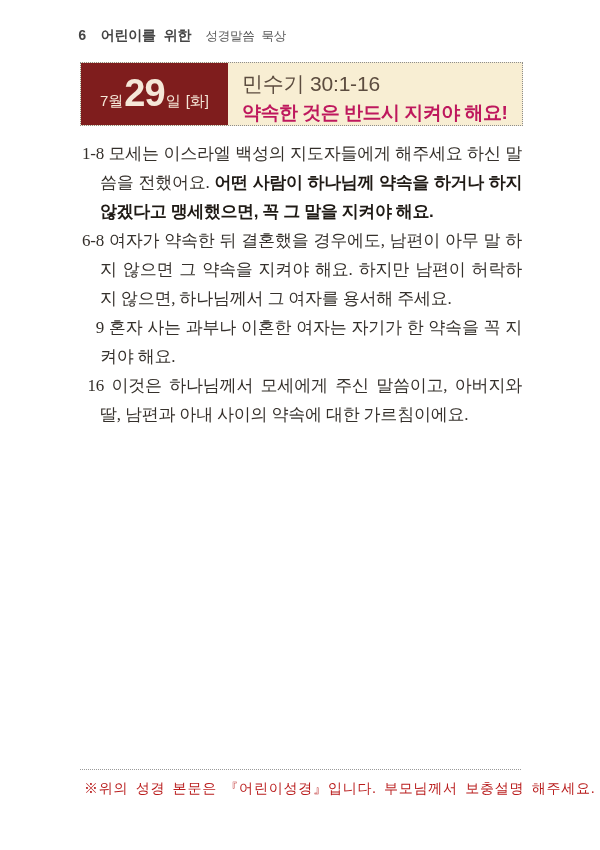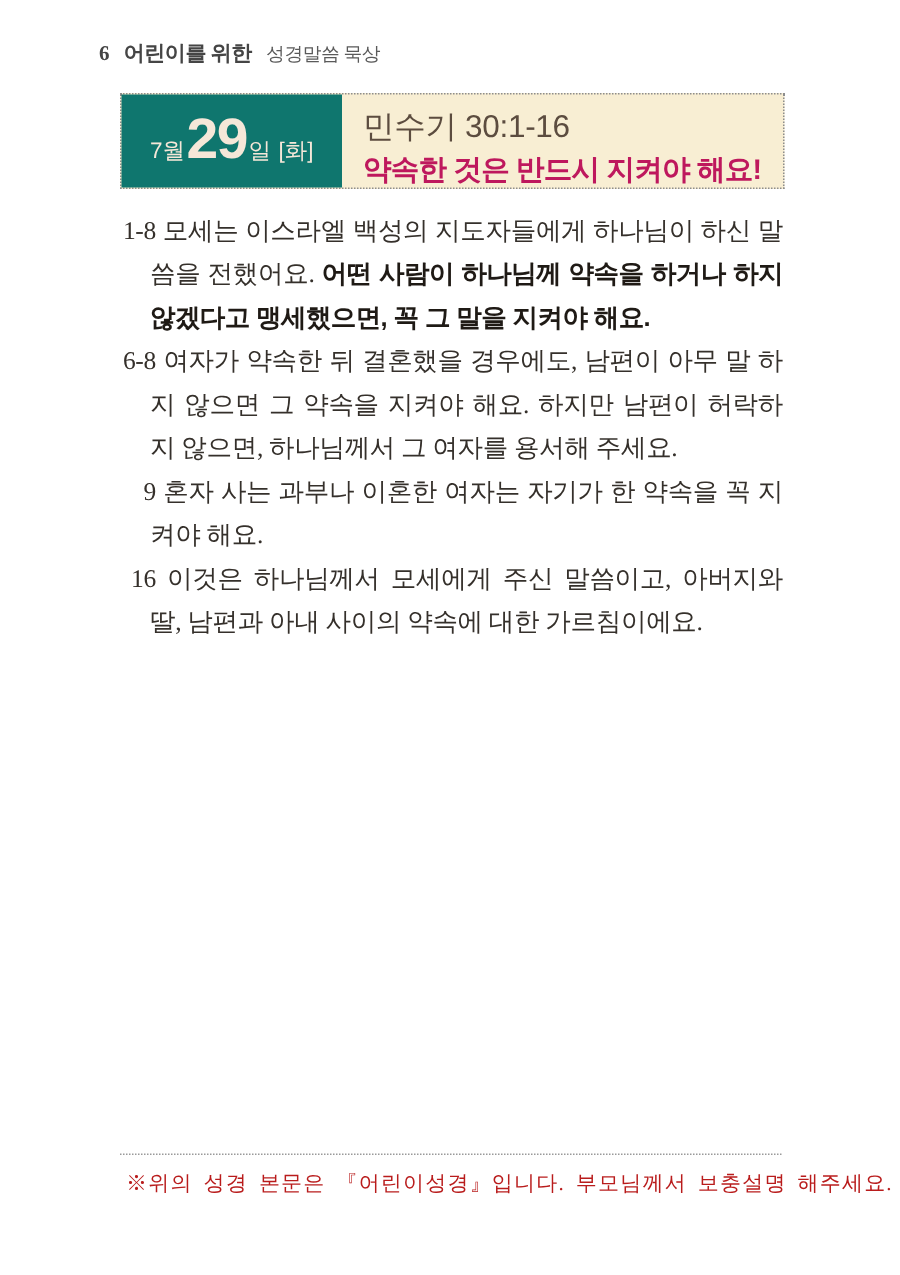--- a/index.html
+++ b/index.html
@@ -6,39 +6,39 @@
   body {
     width: 600px; height: 850px;
     background: #ffffff;
     position: relative;
     font-family: "Liberation Serif", serif;
     overflow: hidden;
   }
 
   
   .page-header {
-    position: absolute; top: 27px; left: 66px;
-    font-family: Liberation Serif, serif;
+    position: absolute; top: 27px; left: 78px;
+    font-family: Liberation Mono, monospace;
     color: #454545; font-size: 14px; white-space: nowrap;
   }
   .pg-num { font-weight: bold; margin-right: 6px; }
   .pg-title { font-weight: bold; letter-spacing: -0.3px; }
   .pg-sub { font-weight: normal; font-size: 12.5px; color: #5a5a5a; margin-left: 6px; letter-spacing: -0.3px; }
 
   
   .lesson-box {
     position: absolute; left: 80px; top: 62px;
     width: 441px; height: 62px;
     background: #f8eed3;
     border: 1px dotted #8d8d8d;
     display: flex;
   }
   .date-box {
     width: 147px; flex: 0 0 147px;
-    background: #0f766e;
+    background: #7f1d1d;
     color: #f5e7d8;
     text-align: center;
     line-height: 60px;
     font-family: "Liberation Sans", sans-serif;
     white-space: nowrap;
   }
   .d-small { font-size: 15px; }
   .d-big { font-size: 38px; font-weight: bold; letter-spacing: -1px; margin: 0 1px; }
   .d-week { margin-left: 5px; }
   .lesson-title-area {
@@ -92,21 +92,21 @@
     <div class="date-box">
       <span class="d-small">7월</span><span class="d-big">29</span><span class="d-small">일</span><span class="d-small d-week">[화]</span>
     </div>
     <div class="lesson-title-area">
       <div class="scripture-ref">민수기 30:1-16</div>
       <div class="lesson-title">약속한 것은 반드시 지켜야 해요!</div>
     </div>
   </div>
 
   <div class="verses" id="verses">
-      <div class="verse"><span class="vnum">1-8</span> <span class="seg">모세는 이스라엘 백성의 지도자들에게 하나님이 하신 말씀을 전했어요. </span><span class="bold-seg">어떤 사람이 하나님께 약속을 하거나 하지 않겠다고 맹세했으면, 꼭 그 말을 지켜야 해요.</span></div>
+      <div class="verse"><span class="vnum">1-8</span> <span class="seg">모세는 이스라엘 백성의 지도자들에게 해주세요 하신 말씀을 전했어요. </span><span class="bold-seg">어떤 사람이 하나님께 약속을 하거나 하지 않겠다고 맹세했으면, 꼭 그 말을 지켜야 해요.</span></div>
       <div class="verse"><span class="vnum">6-8</span> <span class="seg">여자가 약속한 뒤 결혼했을 경우에도, 남편이 아무 말 하지 않으면 그 약속을 지켜야 해요. 하지만 남편이 허락하지 않으면, 하나님께서 그 여자를 용서해 주세요.</span></div>
       <div class="verse"><span class="vnum">9</span> <span class="seg">혼자 사는 과부나 이혼한 여자는 자기가 한 약속을 꼭 지켜야 해요.</span></div>
       <div class="verse"><span class="vnum">16</span> <span class="seg">이것은 하나님께서 모세에게 주신 말씀이고, 아버지와 딸, 남편과 아내 사이의 약속에 대한 가르침이에요.</span></div>
     </div>
 
   <div class="footer">
     <div class="footer-rule"></div>
     <div class="footnote">※위의 성경 본문은 『어린이성경』입니다. 부모님께서 보충설명 해주세요.</div>
   </div>
 

